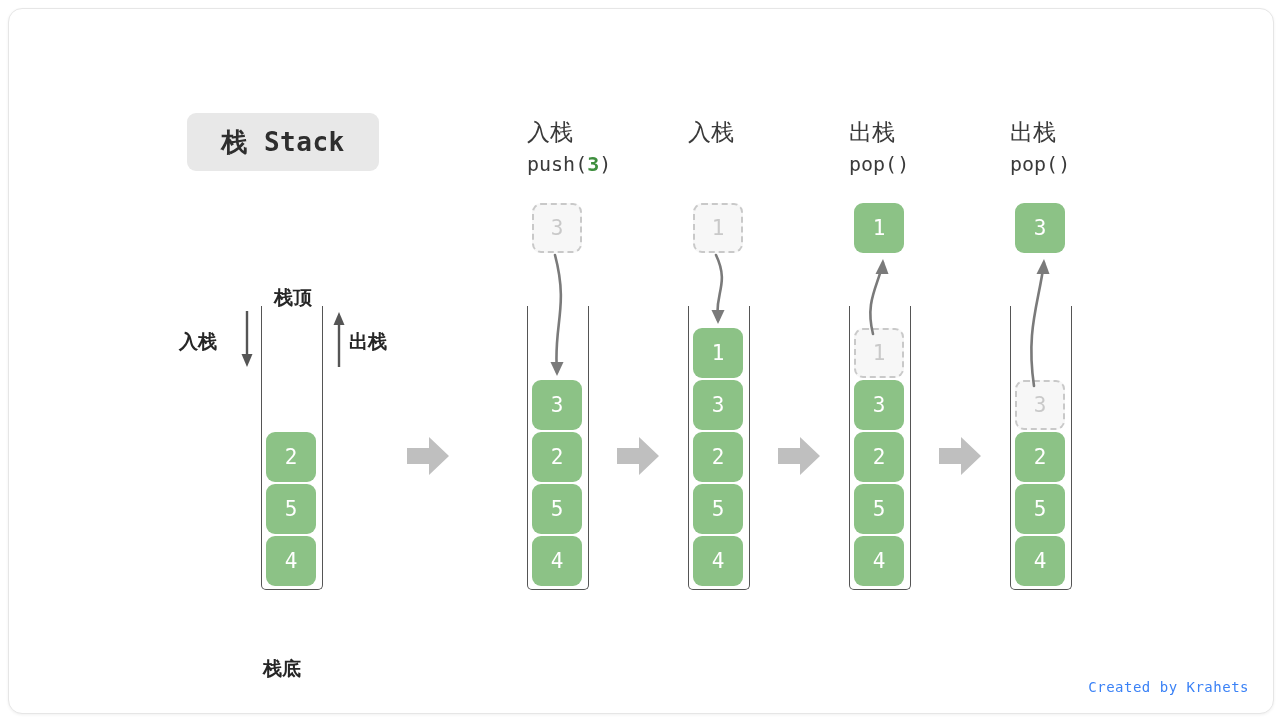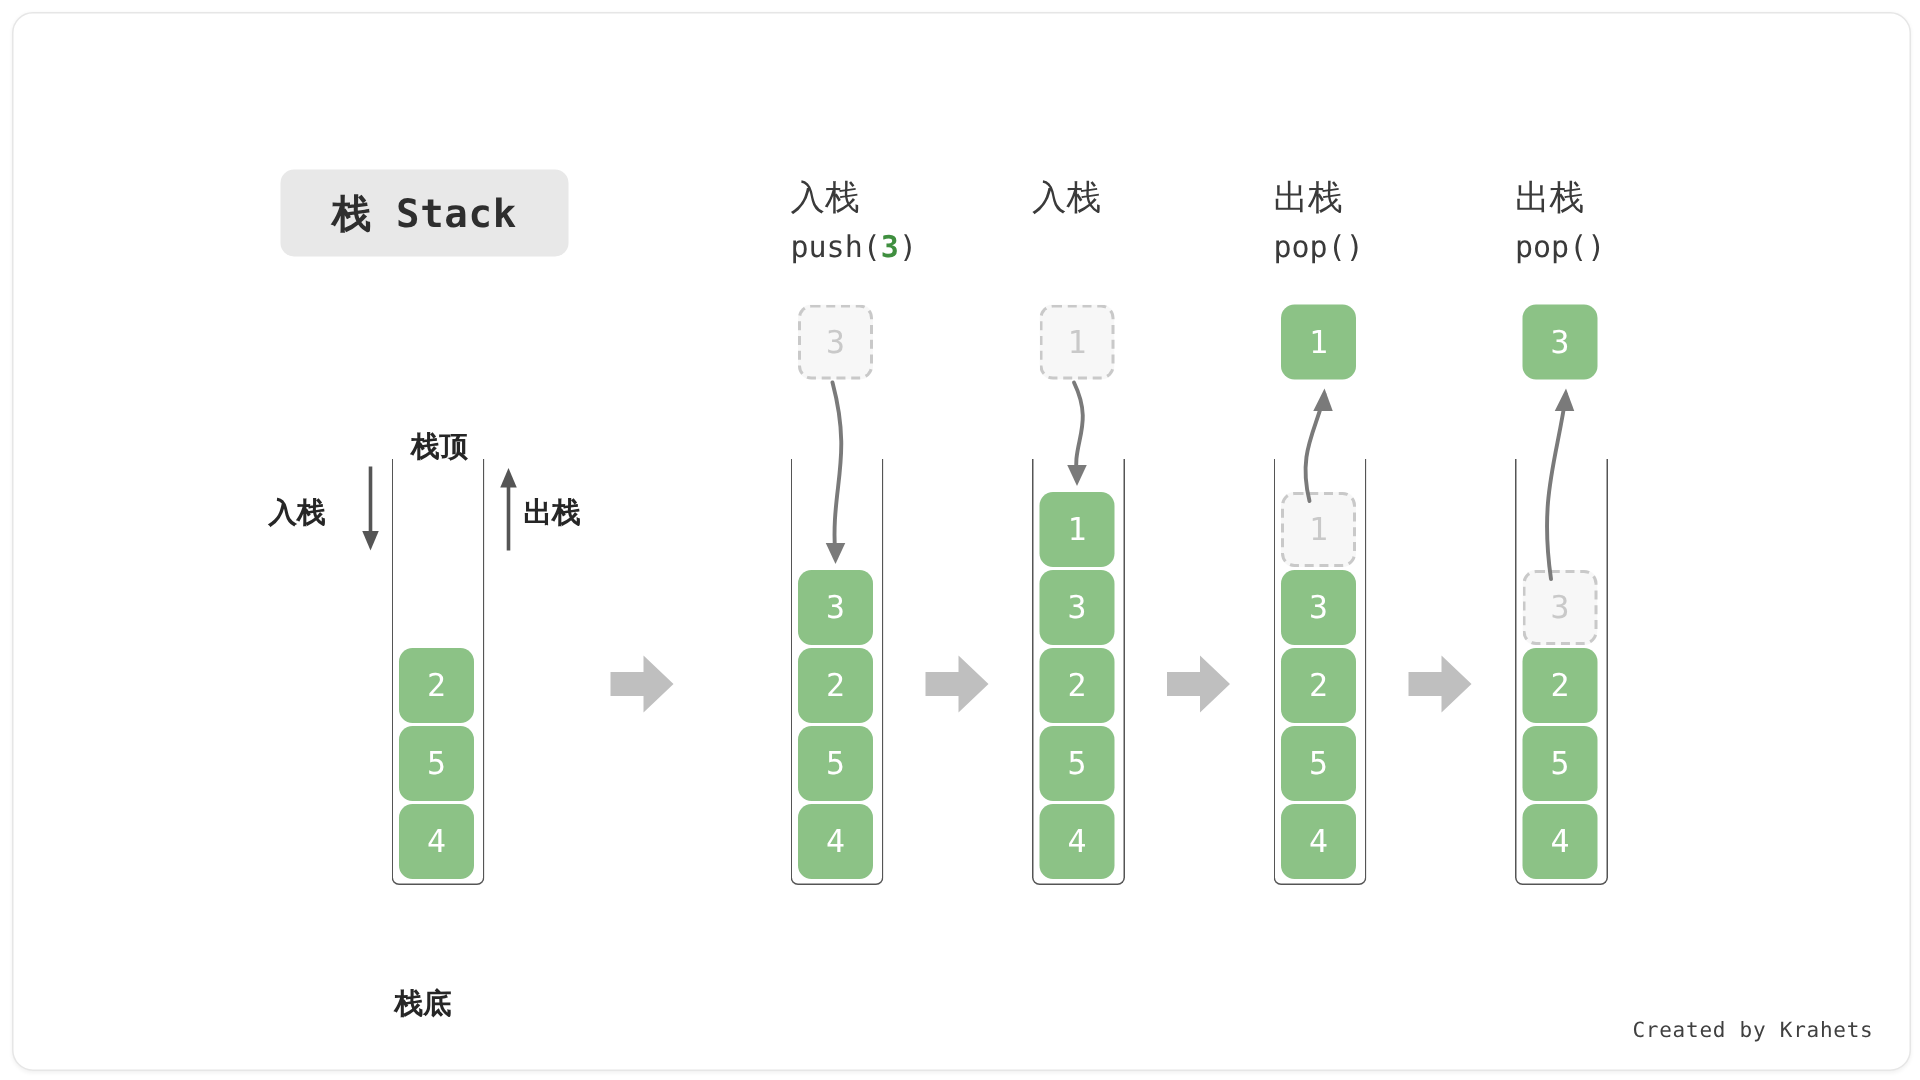--- a/index.html
+++ b/index.html
@@ -71,21 +71,21 @@
   
   .lbl{
     font-family:"DejaVu Sans","Liberation Sans",sans-serif;
     font-size:19px;font-weight:bold;color:#262626;white-space:pre;
   }
 
   
   #footer{
     right:24px;bottom:18px;
     font-family:"DejaVu Sans Mono","Liberation Mono",monospace;
-    font-size:14px;color:#404040;letter-spacing:.5px;white-space:pre;
+    font-size:14px;color:#3b82f6;letter-spacing:.5px;white-space:pre;
   }
 
   svg{overflow:visible;}
 </style>
 </head>
 <body>
 
 <div id="card">
 
   <div class="abs" id="title-chip">

